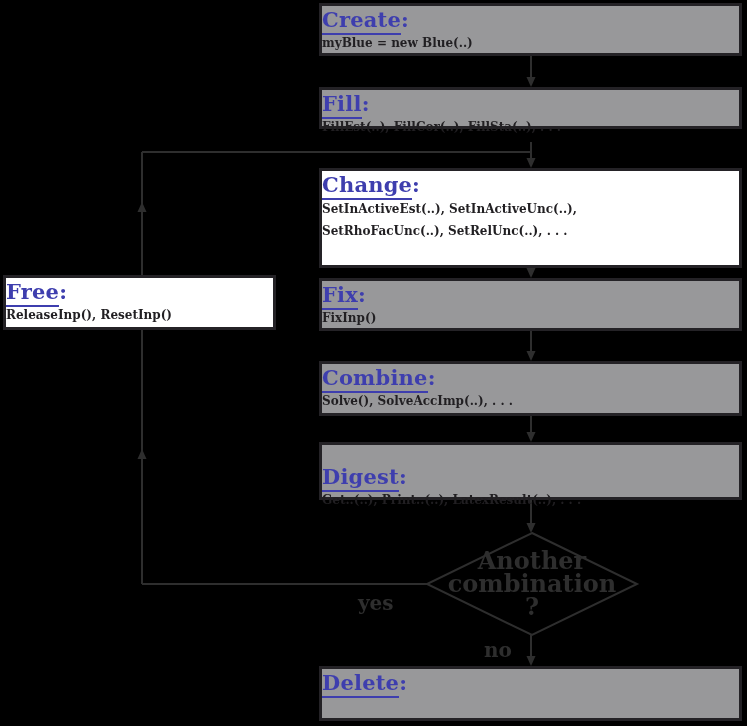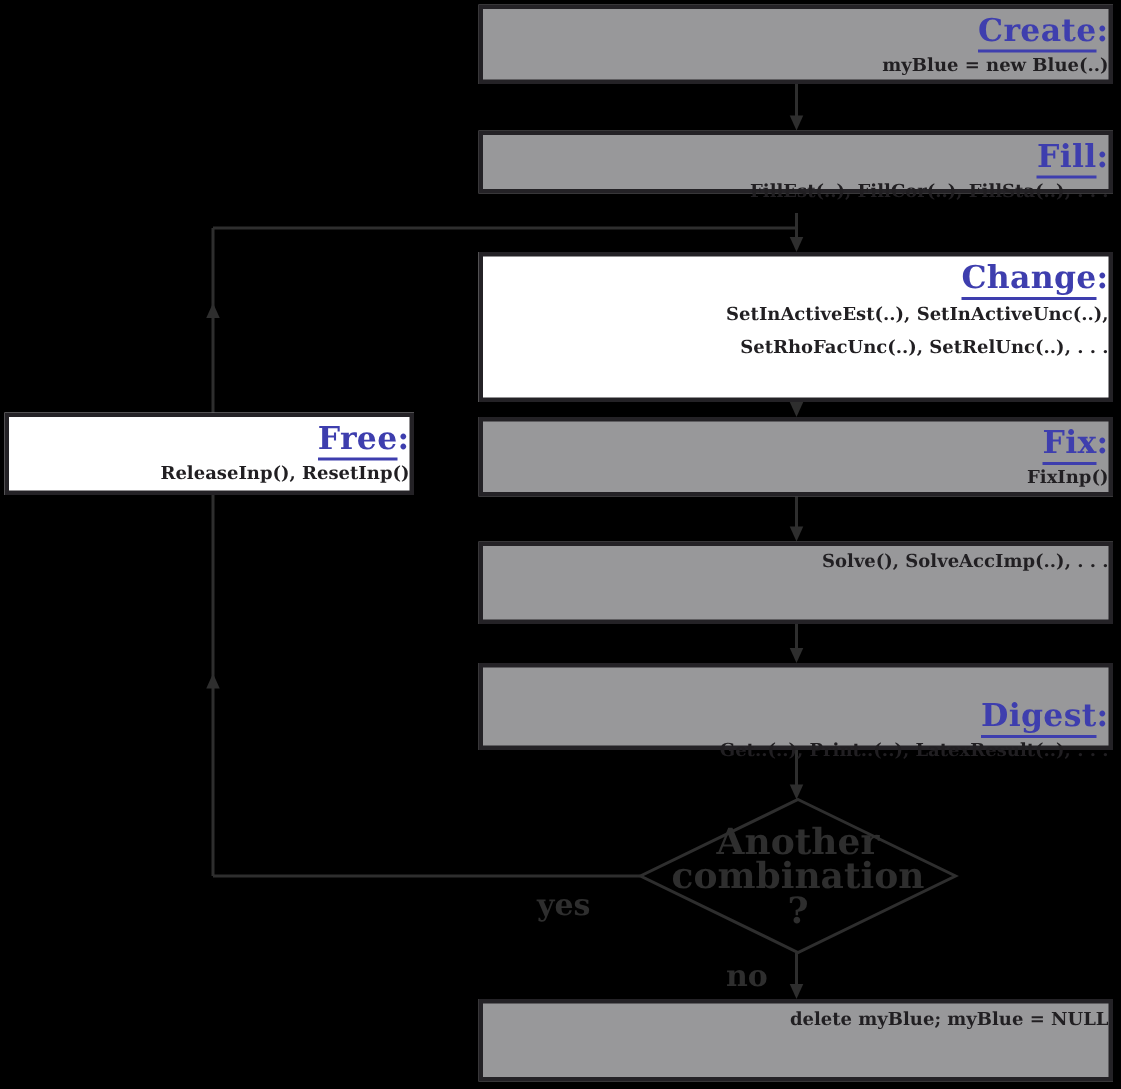--- a/index.html
+++ b/index.html
@@ -3,21 +3,21 @@
 <meta charset="utf-8">
 <style>
   html,body{margin:0;padding:0;background:#000;}
   .stage{
     position:relative;width:747px;height:726px;background:#000;overflow:hidden;
     font-family:"DejaVu Serif","Liberation Serif",serif;font-weight:bold;
   }
   .wires{position:absolute;left:0;top:0;z-index:1;}
   .box{
     position:absolute;left:319px;width:423px;box-sizing:border-box;
-    border:3px solid #242226;text-align:right;z-index:2;
+    border:3px solid #242226;text-align:left;z-index:2;
   }
   .box.gray{background:#98989a;}
   .box.white{background:#ffffff;}
   .box.free{left:3px;width:273px;}
   .ttl{
     font-size:21px;line-height:26px;color:#3e3eae;letter-spacing:.2px;
     padding-top:1px;white-space:nowrap;
   }
   .ttl .u{border-bottom:2.5px solid #3e3eae;padding-bottom:1px;}
   .bdy{
@@ -88,33 +88,34 @@
     <div class="ttl"><span class="u">Free</span><span>:</span></div>
     <div class="bdy">ReleaseInp(), ResetInp()</div>
   </div>
 
   <div class="box gray" style="top:278px;height:53px">
     <div class="ttl"><span class="u">Fix</span><span>:</span></div>
     <div class="bdy">FixInp()</div>
   </div>
 
   <div class="box gray" style="top:361px;height:55px">
+    <div class="ttl"><span class="u">Combine</span><span>:</span></div>
     <div class="bdy">Solve(), SolveAccImp(..), . . .</div>
   </div>
 
   <div class="box gray" style="top:442px;height:58px;padding-top:18px">
     <div class="ttl"><span class="u">Digest</span><span>:</span></div>
     <div class="bdy">Get..(..), Print..(..), LatexResult(..), . . .</div>
   </div>
 
   <div class="dlabel">
     <div>Another</div>
     <div>combination</div>
     <div>?</div>
   </div>
   <div class="branch yes">yes</div>
   <div class="branch no">no</div>
 
   <div class="box gray" style="top:666px;height:55px">
-    <div class="bdy">delete myBlue; myBlue = NULL</div>
+    <div class="ttl"><span class="u">Delete</span><span>:</span></div>
   </div>
 
 </div>
 
 </body></html>

